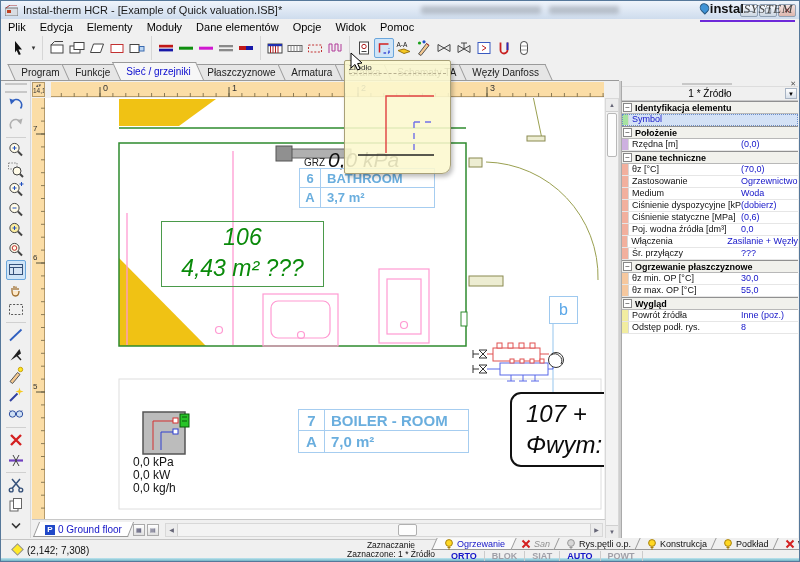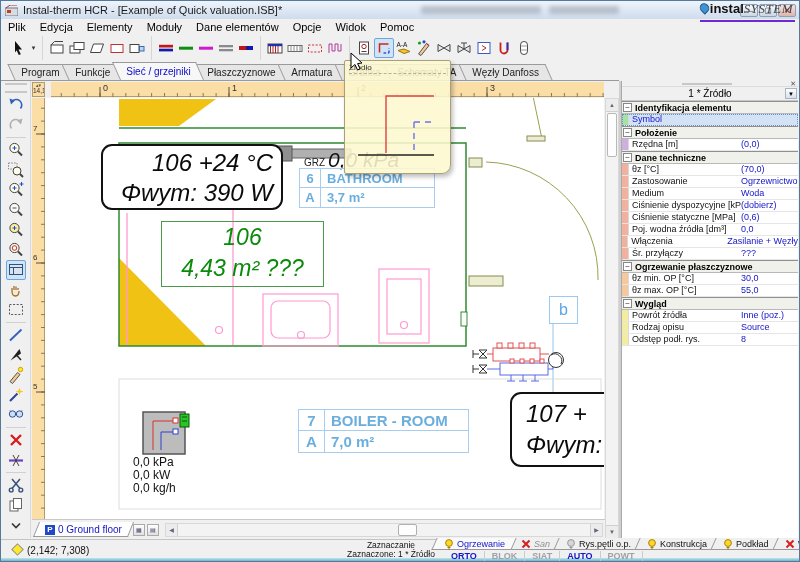--- a/index.html
+++ b/index.html
@@ -636,24 +636,20 @@
         <path d="M116,352 V334 H130" fill="none" stroke="#3040d0"></path>
         <rect x="128" y="331" width="5" height="5" fill="#fff" stroke="#3040d0"></rect>
         <rect x="135" y="316" width="9" height="13" fill="#28c428" stroke="#0a5a0a"></rect>
         <path d="M137,319 h5 M137,323 h5" stroke="#0a5a0a"></path>
       </g>
     </svg>
 
     <div id="hidsmall">GRZ</div>
     <div id="hidlarge">0,0 kPa</div>
 
-    <div class="callout" id="callout1">
-      <div>106  +24 °C</div>
-      <div>Φwym: 390 W</div>
-    </div>
 
     <div class="roomtbl" id="bathtbl">
         <div class="rt-row">
           <span class="rt-c1">6</span>
           <span class="rt-c2">BATHROOM</span>
         </div>
         <div class="rt-row">
           <span class="rt-c1">A</span>
           <span class="rt-c2">3,7 m²</span>
         </div>
@@ -783,25 +779,20 @@
           <span class="pval">55,0</span>
         </div>
         <div class="psec">
           <span class="pbox">−</span>
           <b>Wygląd</b>
         </div>
         <div class="prow">
           <span class="pstrip" style="background: rgb(242, 237, 160);"></span>
           <span class="plab">Powrót źródła</span>
           <span class="pval">Inne (poz.)</span>
-        </div>
-        <div class="prow">
-          <span class="pstrip" style="background: rgb(242, 237, 160);"></span>
-          <span class="plab">Rodzaj opisu</span>
-          <span class="pval">Source</span>
         </div>
         <div class="prow">
           <span class="pstrip" style="background: rgb(242, 237, 160);"></span>
           <span class="plab">Odstęp podł. rys.</span>
           <span class="pval">8</span>
         </div>
       </div>
   </div>
 
   <div class="tooltip">

